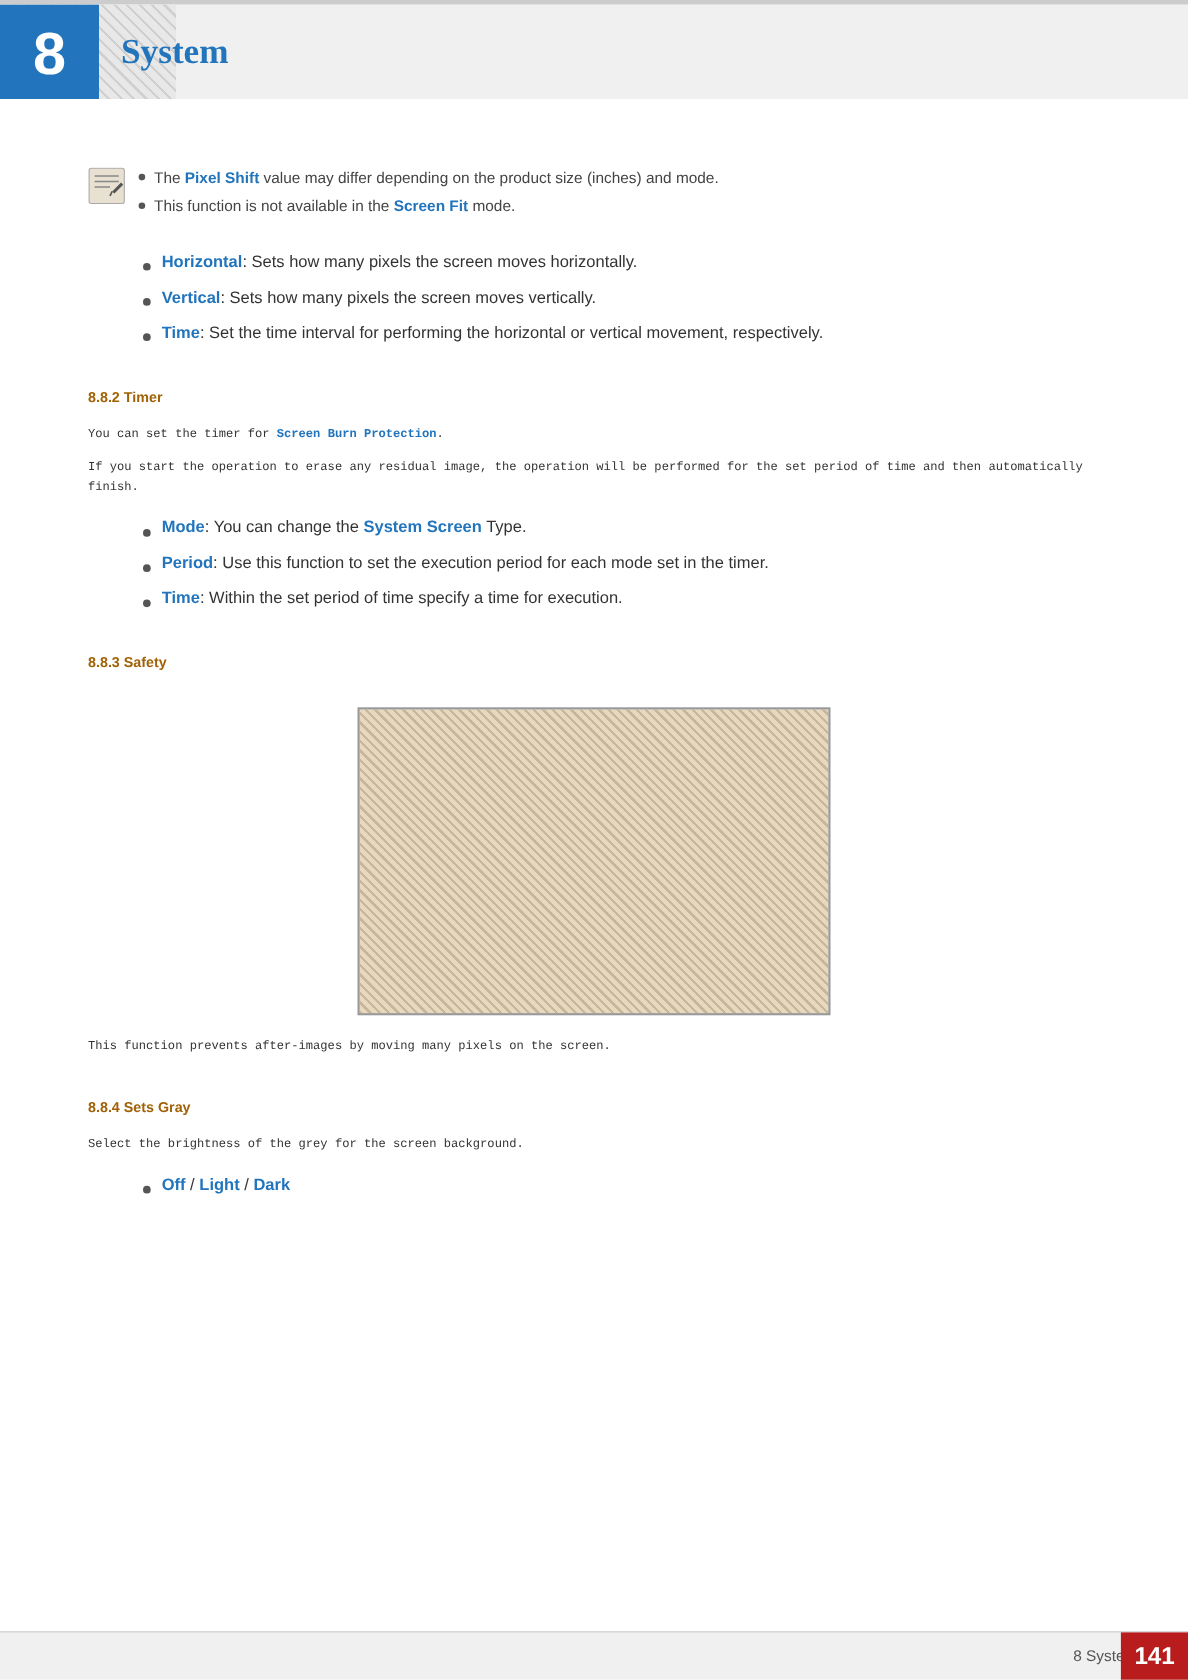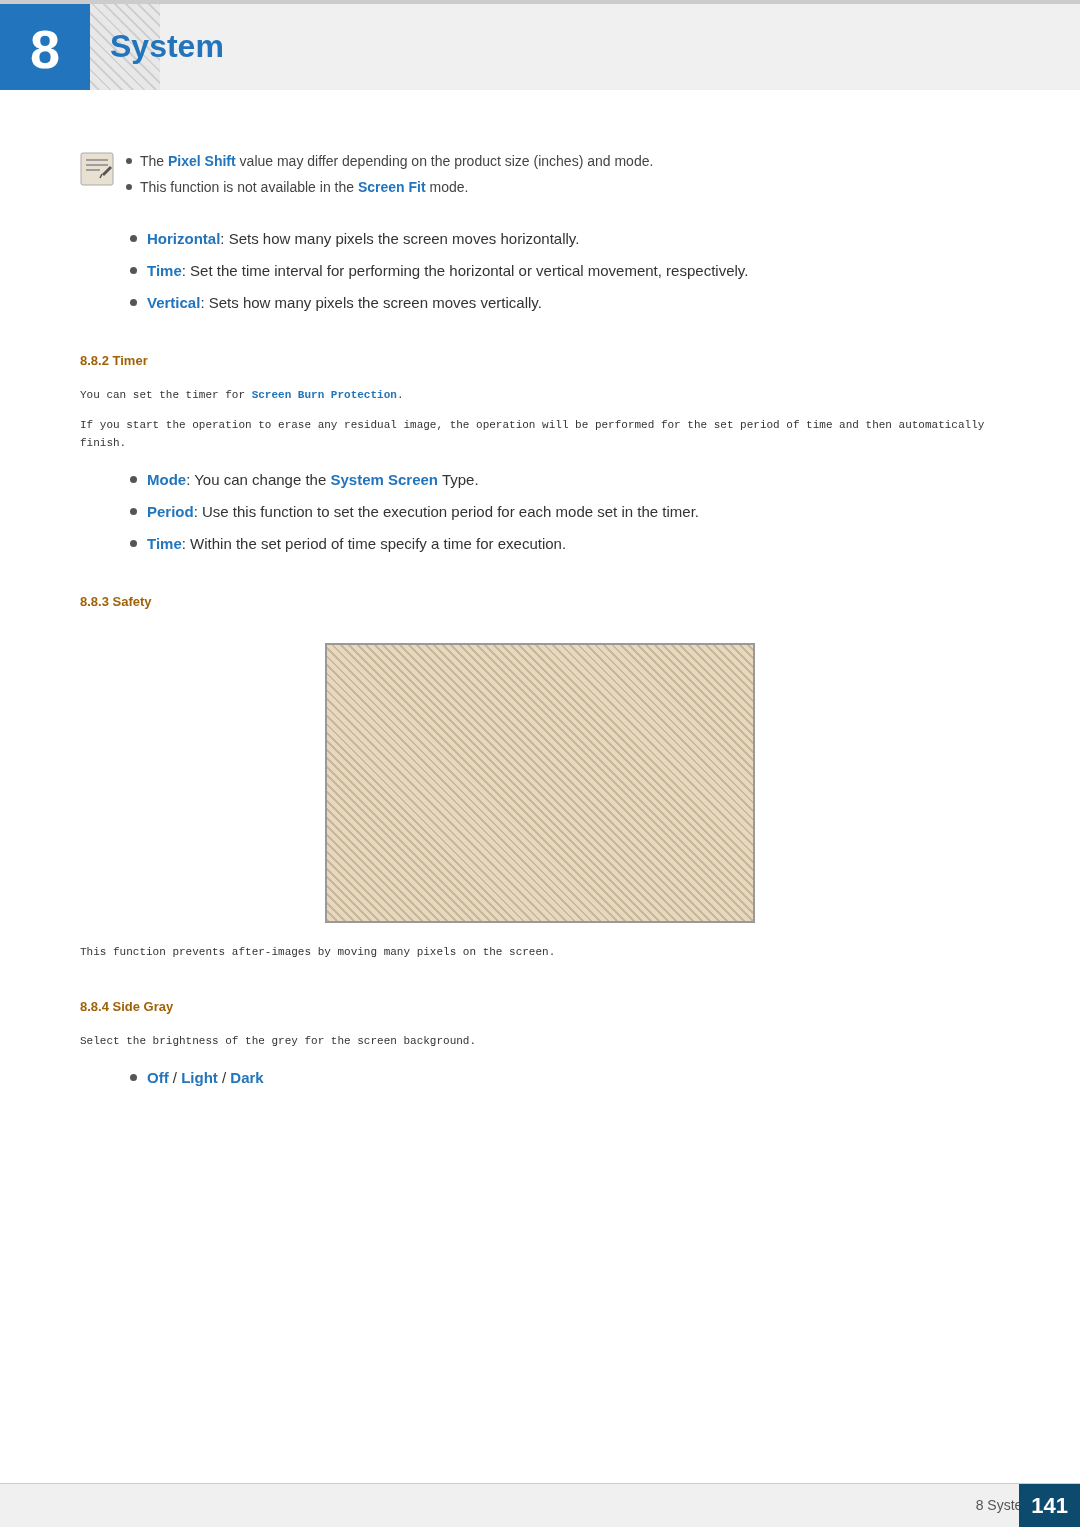--- a/index.html
+++ b/index.html
@@ -61,20 +61,21 @@
 
     .chapter-title {
       position: absolute;
       left: 110px;
       top: 50%;
       transform: translateY(-50%);
       font-size: 32px;
       font-weight: bold;
       color: #2275bc;
       z-index: 2;
+      font-family: Liberation Serif, serif;
     }
 
     
     .content {
       padding: 40px 80px 80px 80px;
     }
 
     
     .note-block {
       display: flex;
@@ -115,21 +116,21 @@
       flex-shrink: 0;
     }
 
     
     .bullet-list {
       margin: 16px 0 16px 50px;
     }
 
     .bullet-item {
       display: flex;
-      align-items: flex-start;
+      align-items: center;
       gap: 10px;
       margin-bottom: 8px;
       font-size: 15px;
       line-height: 1.6;
     }
 
     .bullet-circle {
       width: 7px;
       height: 7px;
       background: #555;
@@ -198,21 +199,21 @@
       gap: 0;
     }
 
     .footer-text {
       font-size: 14px;
       color: #555;
       margin-right: 6px;
     }
 
     .footer-page {
-      background: #0c4a6e;
+      background: #b91c1c;
       color: white;
       font-size: 22px;
       font-weight: bold;
       padding: 2px 12px;
       height: 100%;
       display: flex;
       align-items: center;
       position: absolute;
       right: 0;
       bottom: 0;
@@ -254,25 +255,25 @@
     </div>
   </div>
 
   <div class="bullet-list">
     <div class="bullet-item">
       <div class="bullet-circle"></div>
       <span><span class="highlight">Horizontal</span>: Sets how many pixels the screen moves horizontally.</span>
     </div>
     <div class="bullet-item">
       <div class="bullet-circle"></div>
+      <span><span class="highlight">Vertical</span>: Sets how many pixels the screen moves vertically.</span>
+    </div>
+    <div class="bullet-item">
+      <div class="bullet-circle"></div>
       <span><span class="highlight">Time</span>: Set the time interval for performing the horizontal or vertical movement, respectively.</span>
-    </div>
-    <div class="bullet-item">
-      <div class="bullet-circle"></div>
-      <span><span class="highlight">Vertical</span>: Sets how many pixels the screen moves vertically.</span>
     </div>
   </div>
 
   <div class="section-heading">8.8.2   Timer</div>
 
   <p class="body-text">
     You can set the timer for <span class="highlight">Screen Burn Protection</span>.
   </p>
 
   <p class="body-text">If you start the operation to erase any residual image, the operation will be performed for the set period of time and then automatically finish.</p>
@@ -293,21 +294,21 @@
   </div>
 
   <div class="section-heading">8.8.3   Safety</div>
 
   <div class="pixel-image-container">
     <div class="pixel-image"></div>
   </div>
 
   <p class="body-text">This function prevents after-images by moving many pixels on the screen.</p>
 
-  <div class="section-heading">8.8.4   Side Gray</div>
+  <div class="section-heading">8.8.4   Sets Gray</div>
 
   <p class="body-text">Select the brightness of the grey for the screen background.</p>
 
   <div class="bullet-list">
     <div class="bullet-item">
       <div class="bullet-circle"></div>
       <span>
         <span class="highlight">Off</span> / <span class="highlight">Light</span> / <span class="highlight">Dark</span>
       </span>
     </div>

